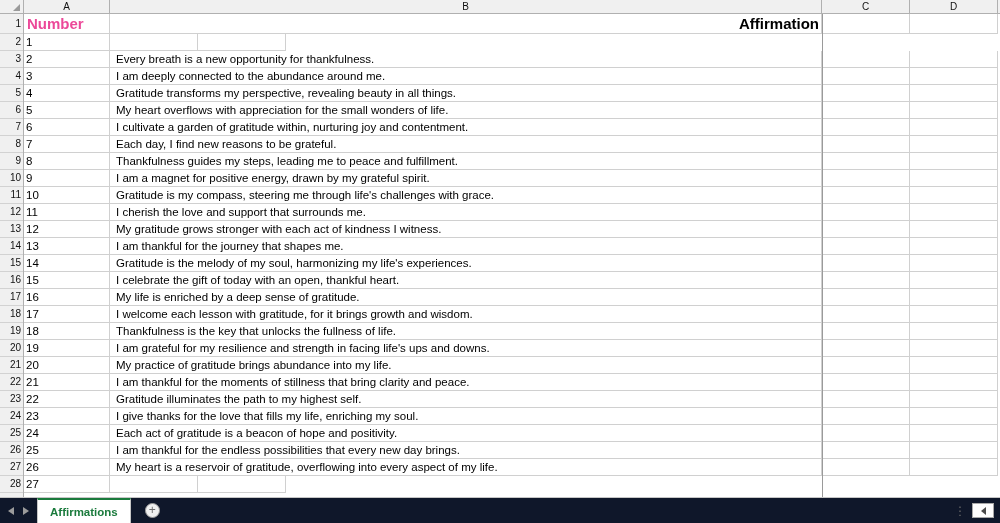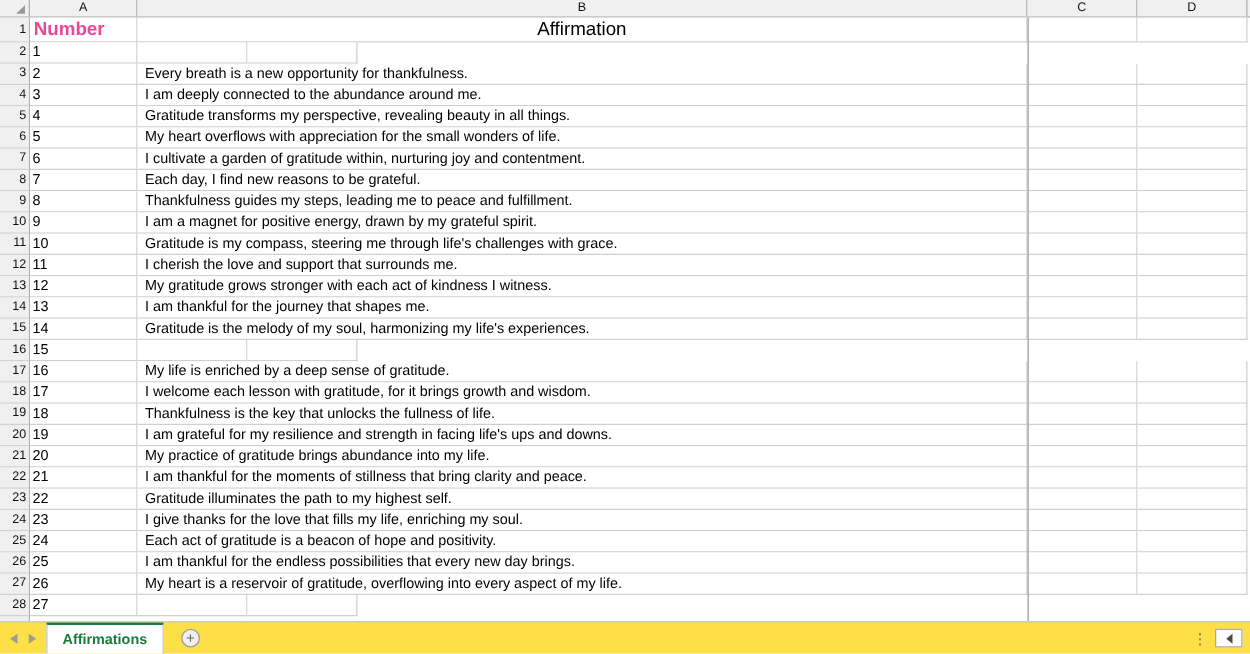--- a/index.html
+++ b/index.html
@@ -107,44 +107,44 @@
   .row.title-row { height: 20px; }
   .row.title-row .cell { height: 20px; line-height: 19px; }
   .title-a {
     font-size: 15px;
     font-weight: bold;
     color: #ec4899;
     padding-left: 3px;
   }
   .title-b {
     font-size: 15px;
-    font-weight: normal;
+    font-weight: bold;
     color: #000;
-    text-align: center;
+    text-align: right;
   }
   .row-head.title-head { height: 20px; line-height: 19px; }
 
   .num-cell { padding-left: 2px; }
   .aff-cell { padding-left: 6px; }
 
   
   .cells .sel-edge {
     position: absolute;
     top: 0;
     left: 798px;
     width: 1px;
     height: 100%;
     background: #9a9a9a;
   }
 
   
   .sheet-bar {
     height: 26px;
     flex: 0 0 auto;
-    background: #fde047;
+    background: #0f172a;
     border-top: 1px solid #c6c6c6;
     display: flex;
     align-items: center;
     position: relative;
   }
   .nav-arrows {
     display: flex;
     align-items: center;
     padding: 0 6px 0 8px;
     gap: 9px;
@@ -340,20 +340,21 @@
           <div class="cell col-d empty"></div>
         </div>
         <div class="row">
           <div class="cell col-a num-cell">14</div>
           <div class="cell col-b aff-cell">Gratitude is the melody of my soul, harmonizing my life's experiences.</div>
           <div class="cell col-c empty"></div>
           <div class="cell col-d empty"></div>
         </div>
         <div class="row">
           <div class="cell col-a num-cell">15</div>
+          <div class="cell col-b aff-cell">I celebrate the gift of today with an open, thankful heart.</div>
           <div class="cell col-c empty"></div>
           <div class="cell col-d empty"></div>
         </div>
         <div class="row">
           <div class="cell col-a num-cell">16</div>
           <div class="cell col-b aff-cell">My life is enriched by a deep sense of gratitude.</div>
           <div class="cell col-c empty"></div>
           <div class="cell col-d empty"></div>
         </div>
         <div class="row">

